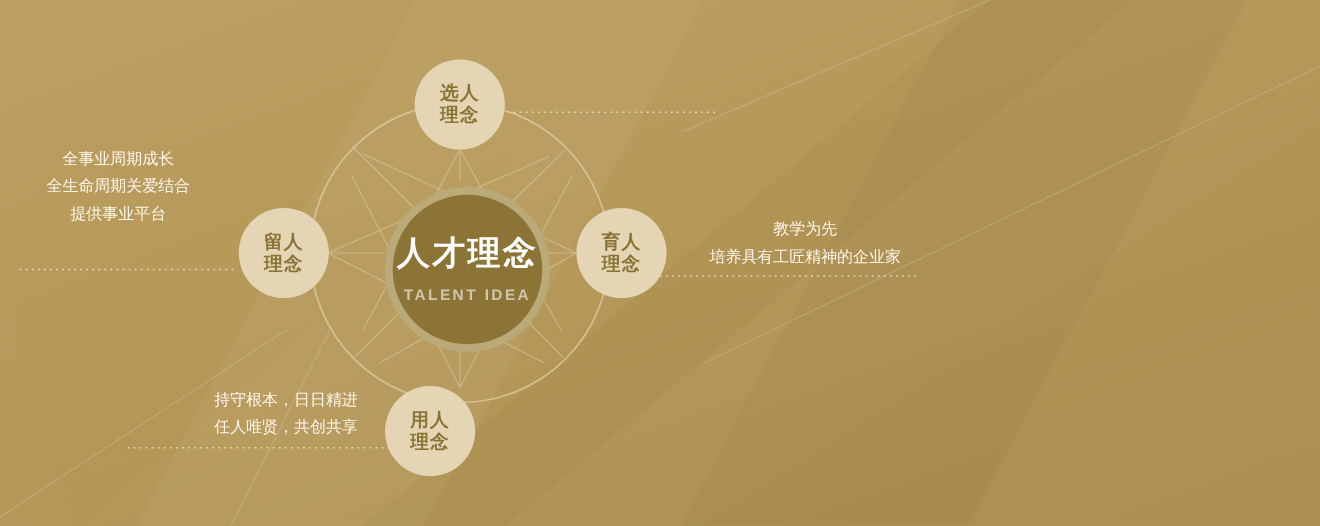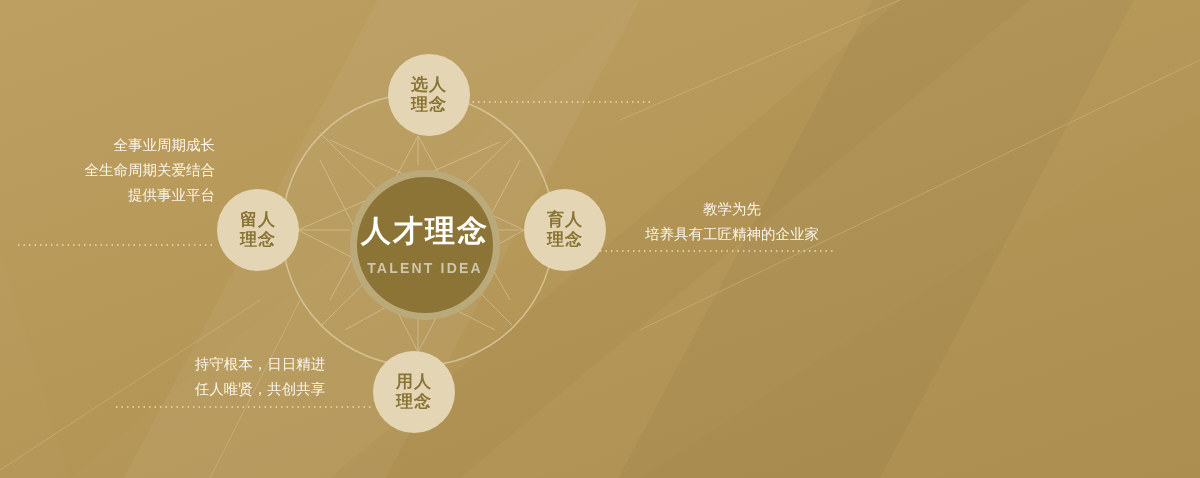--- a/index.html
+++ b/index.html
@@ -100,21 +100,21 @@
 
   
   .desc-block {
     color: #fbf6ea;
     font-size: 14.5px;
     line-height: 25px;
     white-space: nowrap;
   }
   .desc-block div { white-space: nowrap; }
 
-  #desc-left  { left: 0px;   top: 133px; width: 215px; text-align: right; }
+  #desc-left  { left: 0px;   top: 133px; width: 215px; text-align: center; }
   #desc-top   { left: 472px; top: 70px; }
   #desc-right { left: 625px; top: 197px; width: 214px; text-align: center; }
   #desc-bottom{ left: 150px; top: 352px; width: 220px; text-align: center; }
 </style>
 </head>
 <body>
 
 <div id="stage">
 
   <svg id="bgsvg" viewBox="0 0 1200 478">
@@ -157,31 +157,31 @@
       <line x1="210" y1="478" x2="300" y2="300"></line>
       <line x1="620" y1="120" x2="900" y2="0"></line>
     </g>
 
     <line x1="456" y1="102" x2="652" y2="102" stroke="#eadfc4" stroke-width="1.4" stroke-dasharray="1.5 4" opacity="0.95"></line>
     <line x1="600" y1="251" x2="836" y2="251" stroke="#eadfc4" stroke-width="1.4" stroke-dasharray="1.5 4" opacity="0.95"></line>
     <line x1="18" y1="245" x2="216" y2="245" stroke="#eadfc4" stroke-width="1.4" stroke-dasharray="1.5 4" opacity="0.95"></line>
     <line x1="116" y1="407" x2="372" y2="407" stroke="#eadfc4" stroke-width="1.4" stroke-dasharray="1.5 4" opacity="0.95"></line>
   </svg>
 
-  <div class="node" id="node-select" style="left:429px; top:95px;">
+  <div class="node" id="node-select" style="left:418px; top:95px;">
     <span>选人</span>
     <span>理念</span>
   </div>
 
   <div class="node" id="node-develop" style="left:565px; top:230px;">
     <span>育人</span>
     <span>理念</span>
   </div>
 
-  <div class="node" id="node-deploy" style="left:414px; top:392px;">
+  <div class="node" id="node-deploy" style="left:391px; top:392px;">
     <span>用人</span>
     <span>理念</span>
   </div>
 
   <div class="node" id="node-retain" style="left:258px; top:230px;">
     <span>留人</span>
     <span>理念</span>
   </div>
 
   <div id="center-circle">

